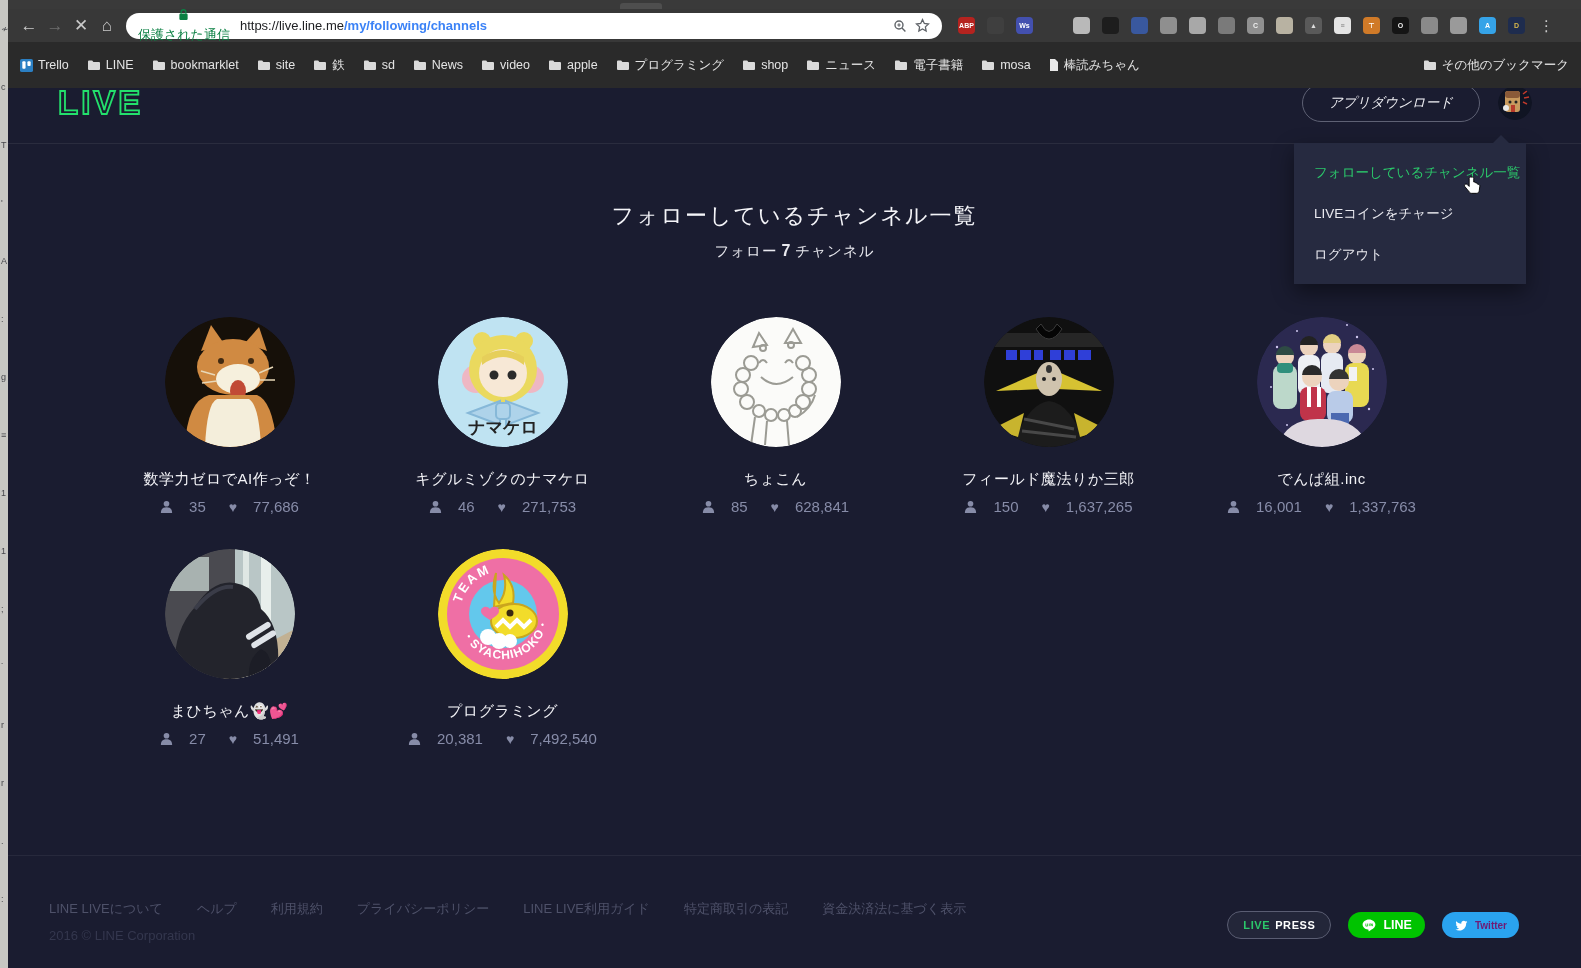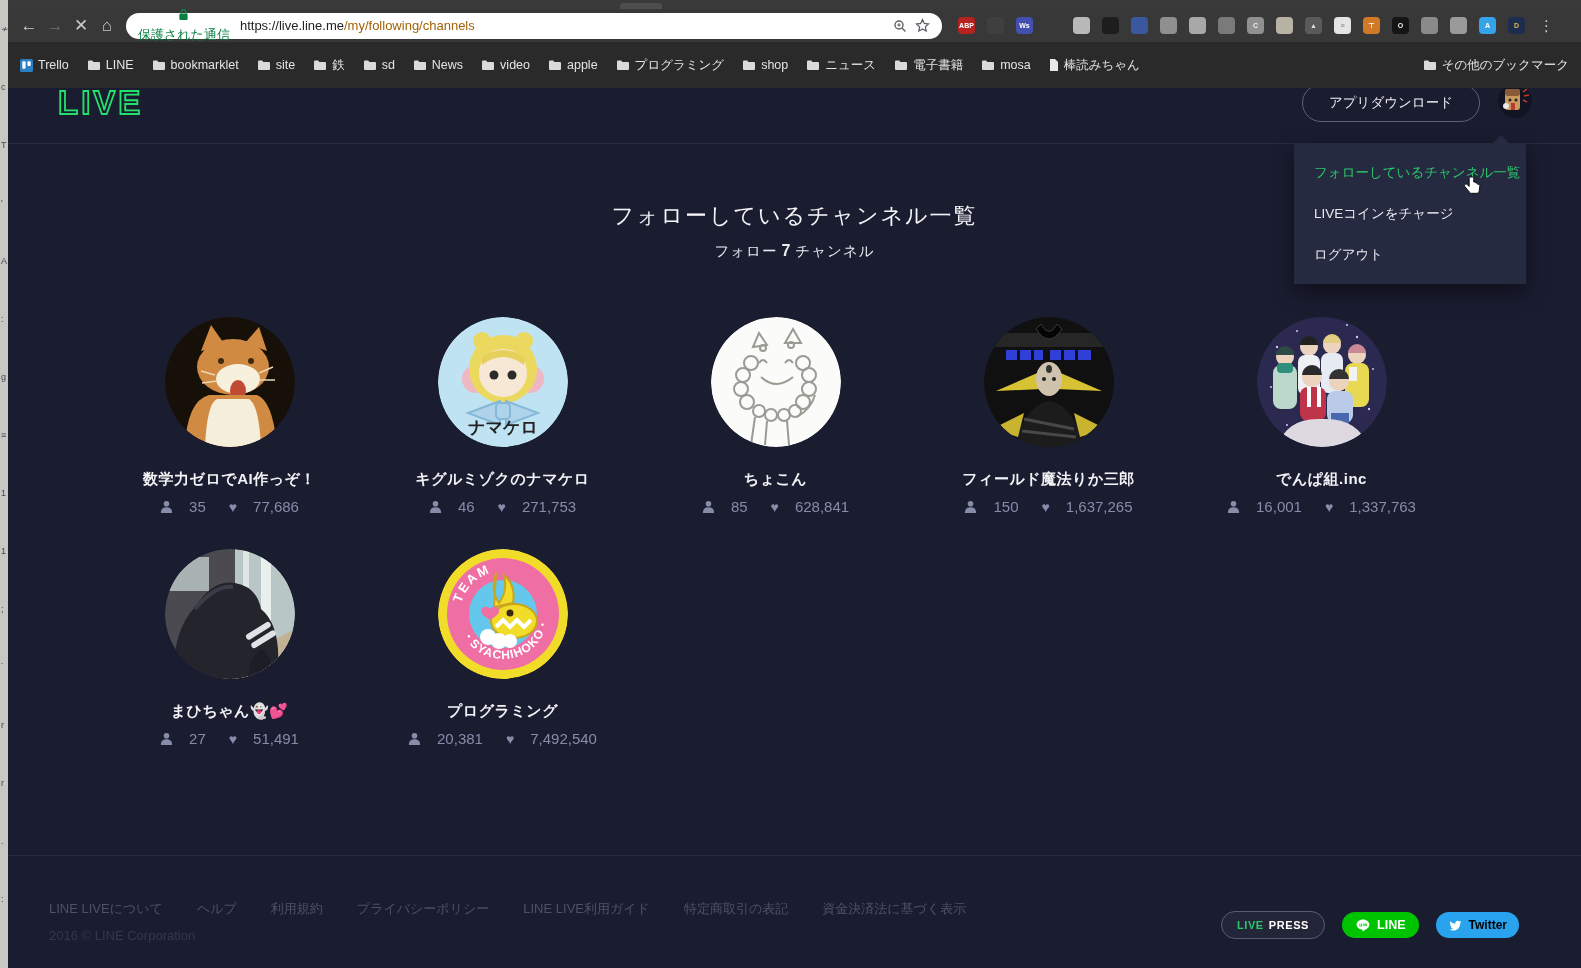--- a/index.html
+++ b/index.html
@@ -13,70 +13,70 @@
   
   .chrome{position:absolute;left:8px;right:0;top:0;height:63px;z-index:40;}
   .tabstrip{height:9px;background:#3a3a3a;position:relative;}
   .tab-notch{position:absolute;left:612px;top:3px;width:42px;height:6px;background:#4e4e4e;border-radius:3px 3px 0 0;}
   .toolbar{height:33px;background:#383838;display:flex;align-items:center;padding:0 8px;}
   .navbtn{color:#c9c9c9;font-size:17px;width:26px;text-align:center;flex:0 0 auto;cursor:default;}
   .navbtn.disabled{color:#6e6e6e;}
   .urlbar{width:792px;height:26px;background:#fff;border-radius:13px;display:flex;align-items:center;padding:0 12px;margin-left:6px;flex:0 0 auto;}
   .secure{color:#0b8043;font-size:13px;display:flex;align-items:center;gap:5px;white-space:nowrap;flex-direction:column;}
   .url-host{color:#202124;font-size:13px;margin-left:10px;white-space:nowrap;}
-  .url-path{color:#a16207;font-size:13px;white-space:nowrap;}
+  .url-path{color:#3b82f6;font-size:13px;white-space:nowrap;font-weight:bold;}
   .url-spacer{flex:1;}
   .url-icon{display:flex;align-items:center;margin-left:8px;}
   .ext-row{display:flex;align-items:center;gap:12px;margin-left:16px;}
   .ext{width:17px;height:17px;border-radius:4px;display:flex;align-items:center;justify-content:center;font-size:7px;font-weight:bold;line-height:1;}
   .ext.gap{width:16px;background:transparent!important;}
   .menu-dots{color:#c9c9c9;font-size:15px;margin-left:14px;letter-spacing:0;}
   .bookmarksbar{height:14px;background:#2a2a2a;display:flex;align-items:center;padding:16px 12px;color:#e4e4e4;font-size:12.5px;}
   .bm-row{display:flex;align-items:center;gap:18px;}
   .bm{display:flex;align-items:center;gap:5px;white-space:nowrap;}
   .bmicon{display:flex;align-items:center;}
   .bm-right{margin-left:auto;display:flex;align-items:center;gap:5px;white-space:nowrap;}
 
   
   .webpage{position:absolute;left:8px;right:0;top:63px;bottom:0;background:#1a1c30;}
   .site-header{height:80px;display:flex;align-items:center;padding:0 49px;border-bottom:1px solid rgba(255,255,255,0.07);}
   .logo{display:flex;align-items:center;}
-  .header-right{margin-left:auto;display:flex;gap:18px;}
+  .header-right{margin-left:auto;display:flex;align-items:center;gap:18px;font-style:italic;}
   .dl-btn{height:36px;padding:0 26px;border:1px solid #5e6174;border-radius:19px;color:#ededf2;font-size:13.5px;background:transparent;display:flex;align-items:center;white-space:nowrap;}
   .user-avatar{width:34px;height:34px;border-radius:50%;overflow:hidden;flex:0 0 auto;}
 
   .dropdown{position:absolute;top:80px;right:55px;width:232px;background:#262a40;z-index:30;padding:9px 0;box-shadow:0 8px 20px rgba(0,0,0,.45);}
   .dropdown::before{content:"";position:absolute;top:-8px;right:17px;border-left:8px solid transparent;border-right:8px solid transparent;border-bottom:8px solid #262a40;}
   .dd-item{height:41px;line-height:41px;padding-left:20px;font-size:13.5px;color:#e8e8ee;white-space:nowrap;cursor:default;}
   .dd-item.active{color:#2bc76a;}
   .cursor{position:absolute;top:32px;right:44px;z-index:35;}
 
   .page-title{margin-top:57px;text-align:center;font-size:22px;font-weight:500;color:#f4f4f8;letter-spacing:2px;}
   .page-sub{margin-top:11px;text-align:center;font-size:14.5px;color:#e9e9ef;letter-spacing:1px;}
   .page-sub b{font-size:16px;margin:0 4px;}
 
   .grid{width:1365px;margin:56px 0 0 85px;display:flex;flex-wrap:wrap;}
   .card{width:273px;text-align:center;margin-bottom:34px;cursor:default;}
   .avatar{width:130px;height:130px;margin:0 auto;border-radius:50%;overflow:hidden;}
   .avatar svg{display:block;}
-  .cname{margin-top:23px;font-size:15px;font-weight:700;color:#f2f2f6;letter-spacing:.5px;}
+  .cname{margin-top:23px;font-size:15px;font-weight:400;color:#f2f2f6;letter-spacing:.5px;}
   .cstats{margin-top:9px;font-size:15px;color:#878ca8;display:flex;justify-content:center;align-items:center;gap:16px;}
   .picon{display:flex;align-items:center;}
   .hicon{font-size:14px;margin-left:7px;}
 
   .site-footer{position:absolute;left:0;right:0;bottom:0;height:112px;border-top:1px solid rgba(255,255,255,0.06);text-align:center;}
   .f-links{position:absolute;left:41px;top:44px;display:flex;gap:34px;font-size:13px;color:#4e5169;white-space:nowrap;}
   .f-link{cursor:default;}
   .f-copy{position:absolute;left:41px;top:72px;font-size:13px;color:#34374e;}
   .f-btns{position:absolute;right:62px;top:55px;display:flex;gap:17px;align-items:center;}
   .btn-press{height:26px;border:1px solid #5a5d72;border-radius:14px;background:#232639;display:flex;align-items:center;padding:0 15px;font-size:11px;font-weight:bold;letter-spacing:.6px;}
   .btn-press .lv{color:#2bc76a;margin-right:5px;}
   .btn-press .pr{color:#fff;}
   .btn-line{height:26px;border-radius:14px;background:#00c300;display:flex;align-items:center;gap:6px;padding:0 13px;color:#fff;font-size:12.5px;font-weight:bold;}
-  .btn-tw{height:26px;border-radius:14px;background:#2aa3ef;display:flex;align-items:center;gap:6px;padding:0 12px;color:#000000;font-size:12px;font-weight:bold;}
+  .btn-tw{height:26px;border-radius:14px;background:#2aa3ef;display:flex;align-items:center;gap:6px;padding:0 12px;color:#701a75;font-size:10px;font-weight:bold;}
 </style>
 </head>
 <body>
 
 <div id="screen">
 
   <div class="sliver">
     <span>≁</span>
       <span>c</span>
       <span>T</span>

